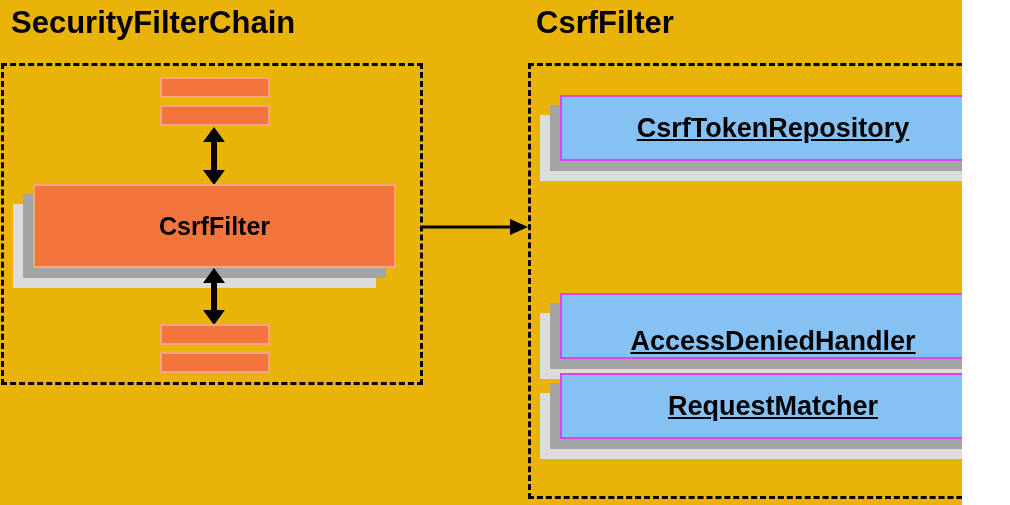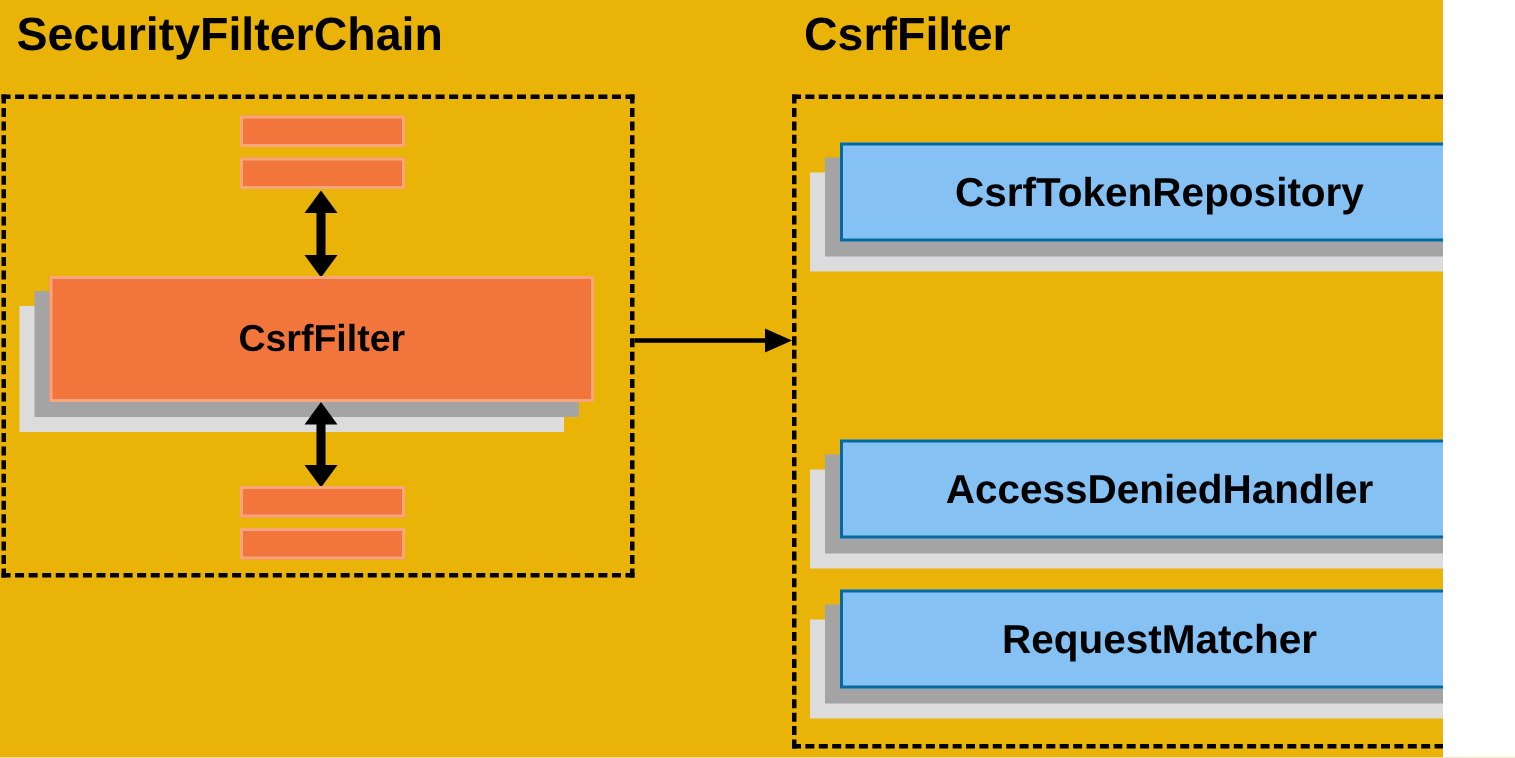--- a/index.html
+++ b/index.html
@@ -71,31 +71,32 @@
     color: #000000;
   }
 
   
   .comp-box {
     position: absolute;
     left: 560px;
     width: 426px;
     height: 66px;
     background: #86C1F4;
-    border: 2px solid #0369a1;
+    border: 2px solid #d946ef;
     box-sizing: border-box;
     box-shadow: -10px 10px 0 0 #A4A4A4, -20px 20px 0 0 #DCDCDC;
     display: flex;
     align-items: center;
     justify-content: center;
+    text-decoration: underline;
   }
   .comp-1 { top: 95px; }
   .comp-2 { top: 193px; }
-  .comp-3 { top: 293px; }
-  .comp-4 { top: 393px; }
+  .comp-3 { top: 293px; align-items: flex-end; }
+  .comp-4 { top: 373px; }
   .comp-box .label {
     font-size: 27px;
     font-weight: bold;
     color: #000000;
     white-space: nowrap;
   }
 
   
   .varrow { position: absolute; width: 22px; }
   .varrow-1 { left: 203px; top: 127px; height: 58px; }

